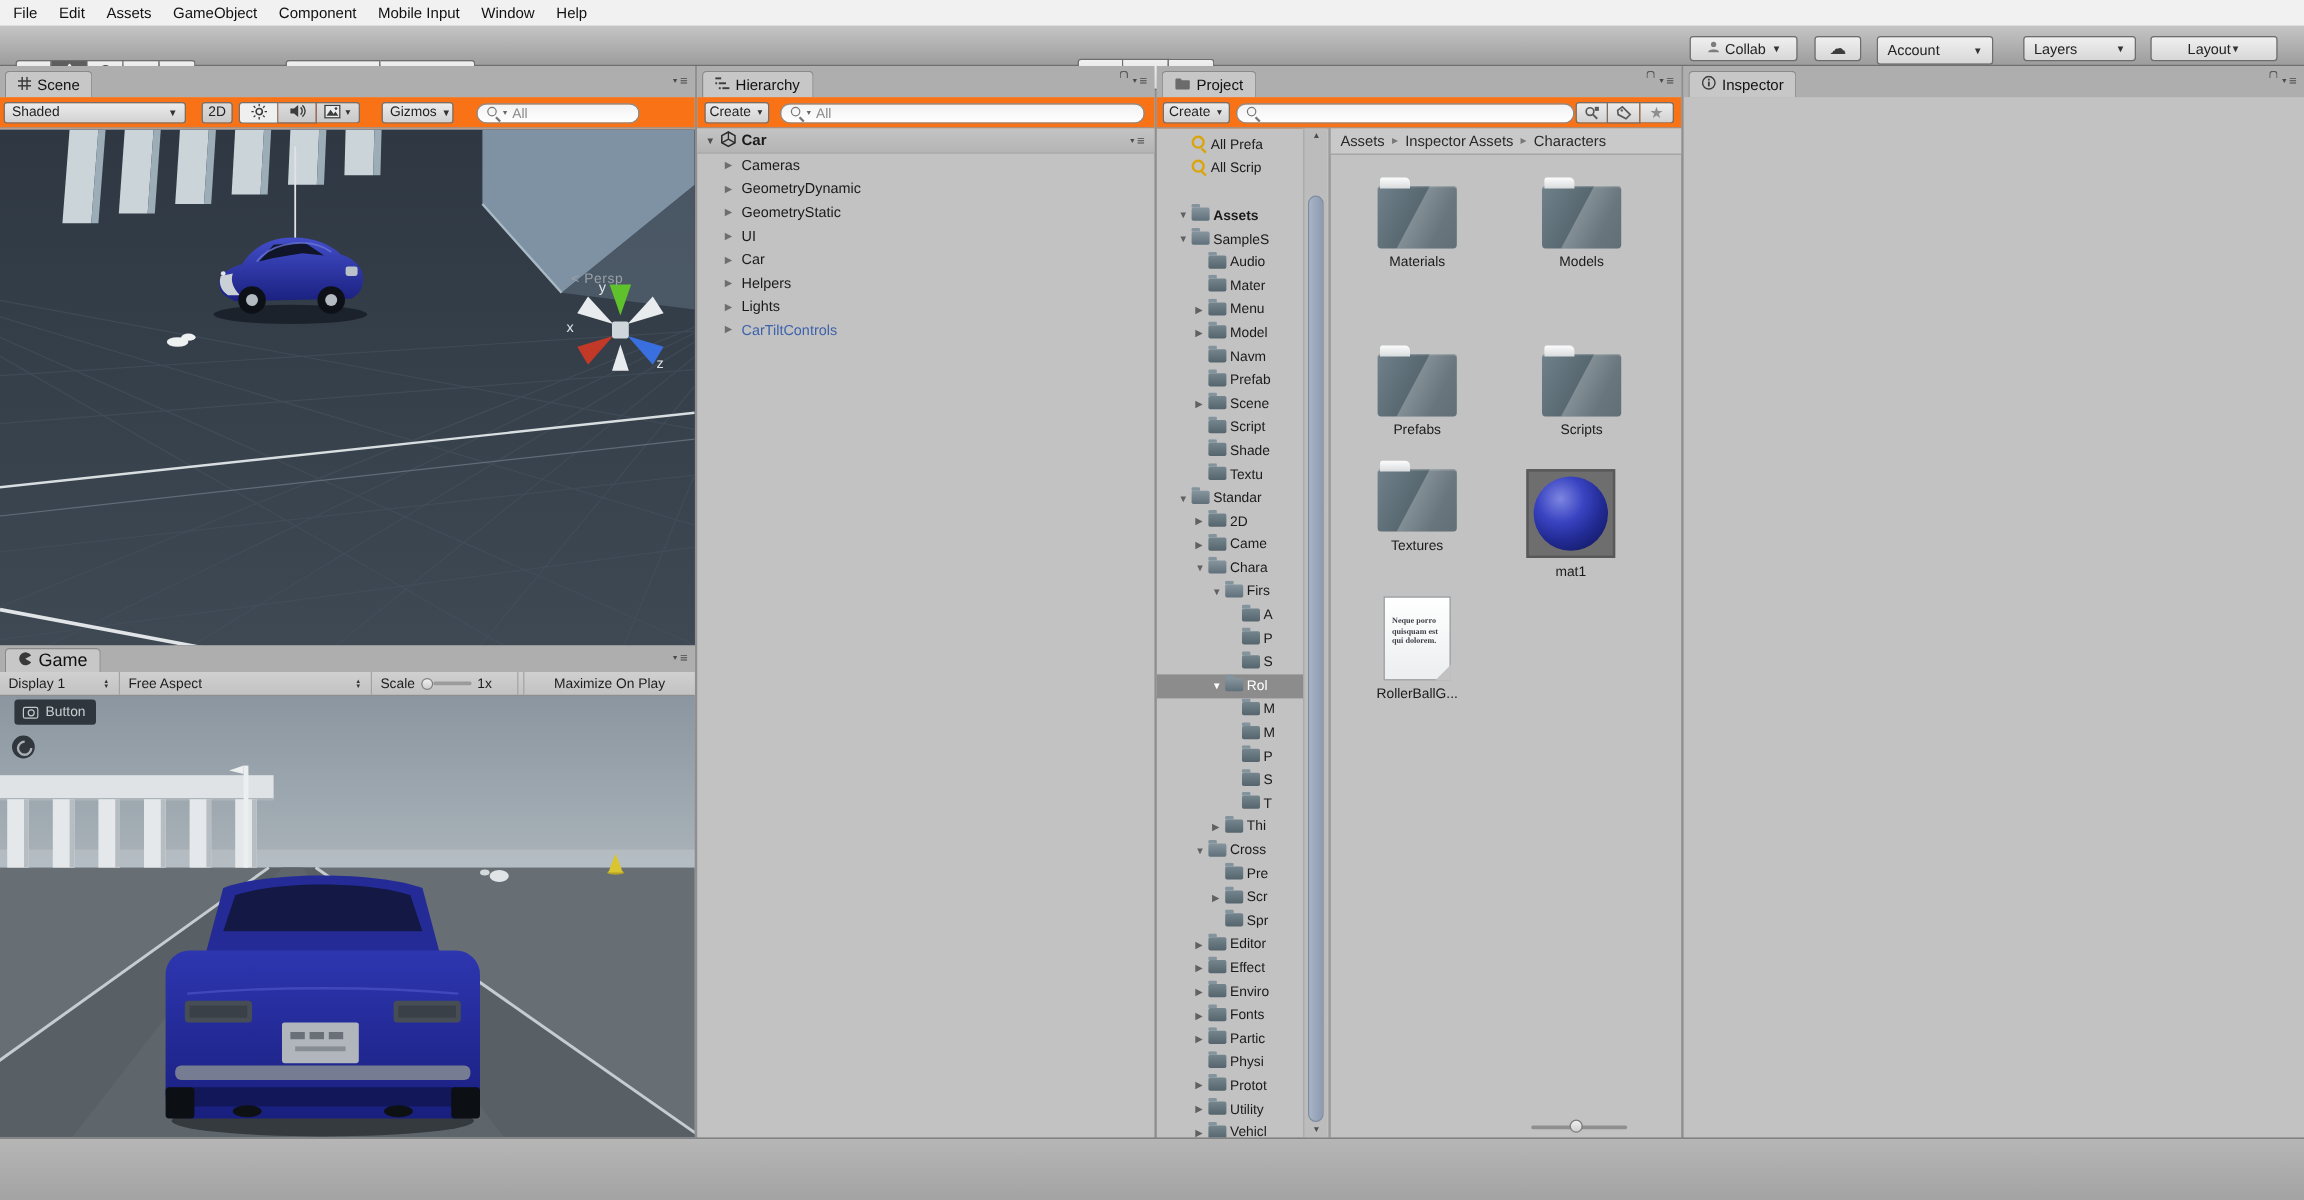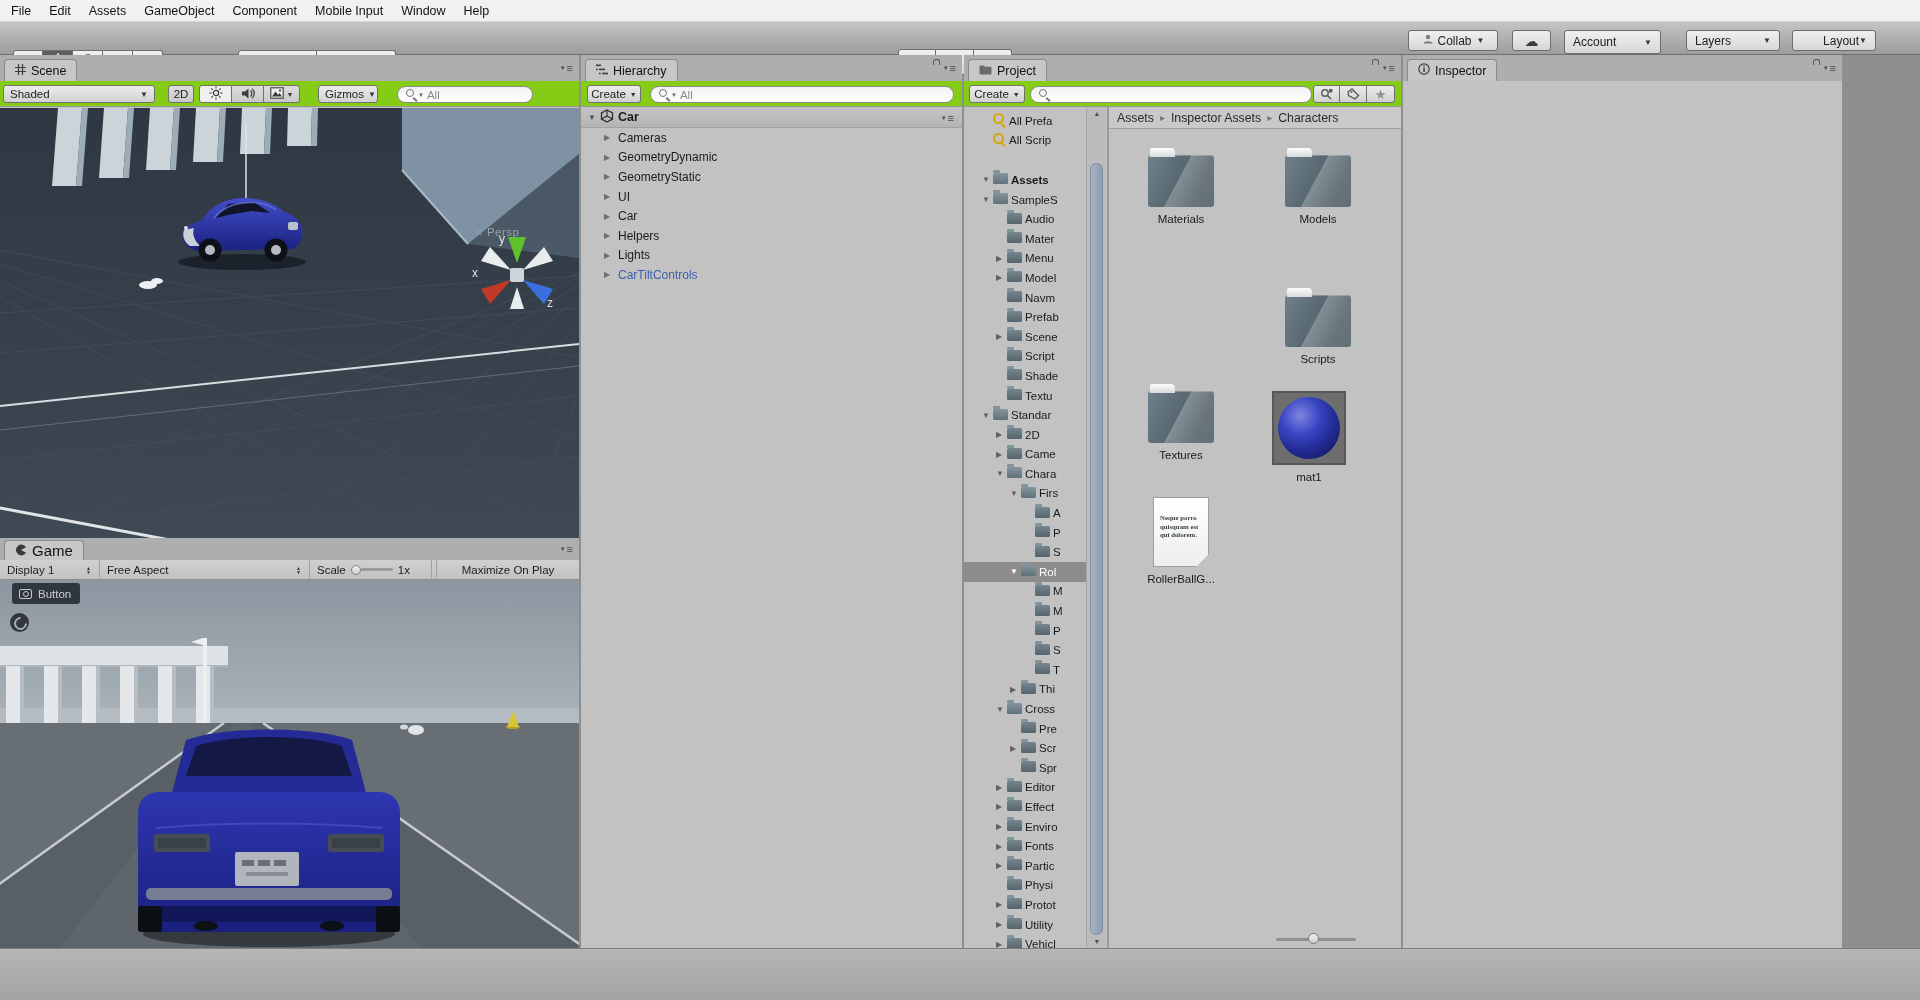--- a/index.html
+++ b/index.html
@@ -26,21 +26,21 @@
   #right-tools .tbtn { position:absolute; top:8px; height:21px; border-radius:3px; font-size:12px; }
 
   
   .panel { position:absolute; background:#c2c2c2; }
   .tabrow { position:relative; height:26px; background:#aeaeae; }
   .tab { position:absolute; left:4px; top:4px; height:22px; background:#c7c7c7; border:1px solid #8a8a8a; border-bottom:none; border-radius:4px 4px 0 0; display:flex; align-items:center; gap:5px; padding:0 10px; font-size:12.5px; color:#111; }
   .pmenu { position:absolute; right:6px; top:9px; display:flex; align-items:center; gap:1px; color:#4a4a4a; }
   .pmenu .t { font-size:6px; } .pmenu .l { font-size:11px; line-height:8px; }
   .lock { width:9px; height:7px; background:#5a5a5a; border-radius:1px; position:relative; }
   .lock::before { content:""; position:absolute; top:-4px; left:1px; width:5px; height:5px; border:1.5px solid #5a5a5a; border-bottom:none; border-radius:3px 3px 0 0; }
-  .ptools { position:relative; height:26px; background:#84cc16; border-bottom:1px solid #979797; }
+  .ptools { position:relative; height:26px; background:#f97316; border-bottom:1px solid #979797; }
   .pbtn { position:absolute; top:4px; height:18px; background:linear-gradient(#ececec,#d2d2d2); border:1px solid #707070; border-radius:3px; display:flex; align-items:center; justify-content:center; gap:4px; font-size:11.5px; padding:0 6px; color:#222; }
   .pill { position:absolute; top:5px; height:17px; background:linear-gradient(#f2f2f2,#ffffff); border:1px solid #8a8a8a; border-radius:9px; display:flex; align-items:center; gap:3px; padding:0 8px; color:#8a8a8a; font-size:11.5px; }
   .mag { width:11px; height:11px; position:relative; flex:none; }
   .mag::before { content:""; position:absolute; left:0; top:0; width:6px; height:6px; border:1.5px solid #777; border-radius:50%; }
   .mag::after { content:""; position:absolute; left:7.5px; top:8px; width:4.5px; height:1.8px; background:#777; transform:rotate(45deg); transform-origin:0 0; }
   .pill .dd { font-size:6px; color:#666; margin-left:-2px; }
   .updn { display:inline-block; width:7px; font-size:5px; line-height:4px; color:#333; white-space:normal; word-break:break-all; text-align:center; }
 
   
   #scene-panel { left:0; top:55px; width:579px; height:483px; }
@@ -101,21 +101,21 @@
   .mat-sphere { width:62px; height:62px; border-radius:50%; background:radial-gradient(circle at 36% 30%,#7d86e0 0%,#3a44c2 33%,#232c96 58%,#141b68 85%); }
   .script-thumb { width:56px; height:70px; background:linear-gradient(#ffffff,#eceeef); border:1px solid #9aa0a4; position:relative; padding:16px 4px 0 6px; }
   .script-thumb::after { content:""; position:absolute; right:-1px; bottom:-1px; width:0; height:0; border-left:13px solid transparent; border-bottom:13px solid #c2c2c2; }
   .script-thumb::before { content:""; position:absolute; right:10px; bottom:0; width:14px; height:13px; background:linear-gradient(315deg,#bfc3c6 50%,#e8eaeb 50%); display:none; }
   .script-text { font-family:"Liberation Serif","DejaVu Serif",serif; font-size:6.8px; line-height:8.5px; font-weight:bold; color:#3d4247; }
   #p-slider { position:absolute; right:45px; bottom:4px; width:80px; height:11px; }
   #p-slider .track { position:absolute; left:0; top:5px; width:80px; height:2.5px; background:#8f8f8f; border-radius:2px; }
   #p-slider .knob { position:absolute; left:32px; top:0; width:11px; height:11px; border-radius:50%; background:linear-gradient(#f0f0f0,#cfcfcf); border:1px solid #7c7c7c; }
 
   
-  #inspector-panel { left:1403px; top:55px; width:439px; height:893px; }
+  #inspector-panel { left:1403px; top:55px; width:517px; height:893px; }
 
   
   #statusbar { position:absolute; left:0; top:948px; width:1920px; height:52px; background:linear-gradient(#b6b6b6,#a3a3a3); border-top:1px solid #7d7d7d; }
 
   svg text { font-family:"Liberation Sans","DejaVu Sans",sans-serif; }
 </style>
 </head>
 <body>
 
 <div id="app">
@@ -223,21 +223,21 @@
         <span style="font-size:14px; color:#3c3c3c;">☁</span>
       </div>
       <div class="tbtn" style="left:1564px; width:97px; justify-content:space-between; padding:11px 8px;">
         <span>Account</span>
         <span class="ddcar">▼</span>
       </div>
       <div class="tbtn" style="left:1686px; width:94px; justify-content:space-between; padding:0 8px;">
         <span>Layers</span>
         <span class="ddcar">▼</span>
       </div>
-      <div class="tbtn" style="left:1792px; width:84px; justify-content:flex-end; padding:0 8px;">
+      <div class="tbtn" style="left:1792px; width:106px; justify-content:center; padding:0 8px;">
         <span>Layout</span>
         <span class="ddcar">▼</span>
       </div>
     </div>
   </div>
 
   <div class="panel" id="scene-panel">
     <div class="tabrow">
       <div class="tab">
         <span><svg width="11" height="11" viewBox="0 0 11 11">
@@ -846,20 +846,24 @@
           </div>
         <div id="p-grid">
             <div class="gitem" style="left: 14px; top: 26px;">
               <div class="folder64"></div>
               <div class="glabel">Materials</div>
             </div>
             <div class="gitem" style="left: 151px; top: 26px;">
               <div class="folder64"></div>
               <div class="glabel">Models</div>
             </div>
+            <div class="gitem" style="left: 14px; top: 166px;">
+              <div class="folder64"></div>
+              <div class="glabel">Prefabs</div>
+            </div>
             <div class="gitem" style="left: 151px; top: 166px;">
               <div class="folder64"></div>
               <div class="glabel">Scripts</div>
             </div>
             <div class="gitem" style="left: 14px; top: 262px;">
               <div class="folder64"></div>
               <div class="glabel">Textures</div>
             </div>
             <div class="gitem" style="left: 142px; top: 262px;">
               <div class="mat-thumb">

